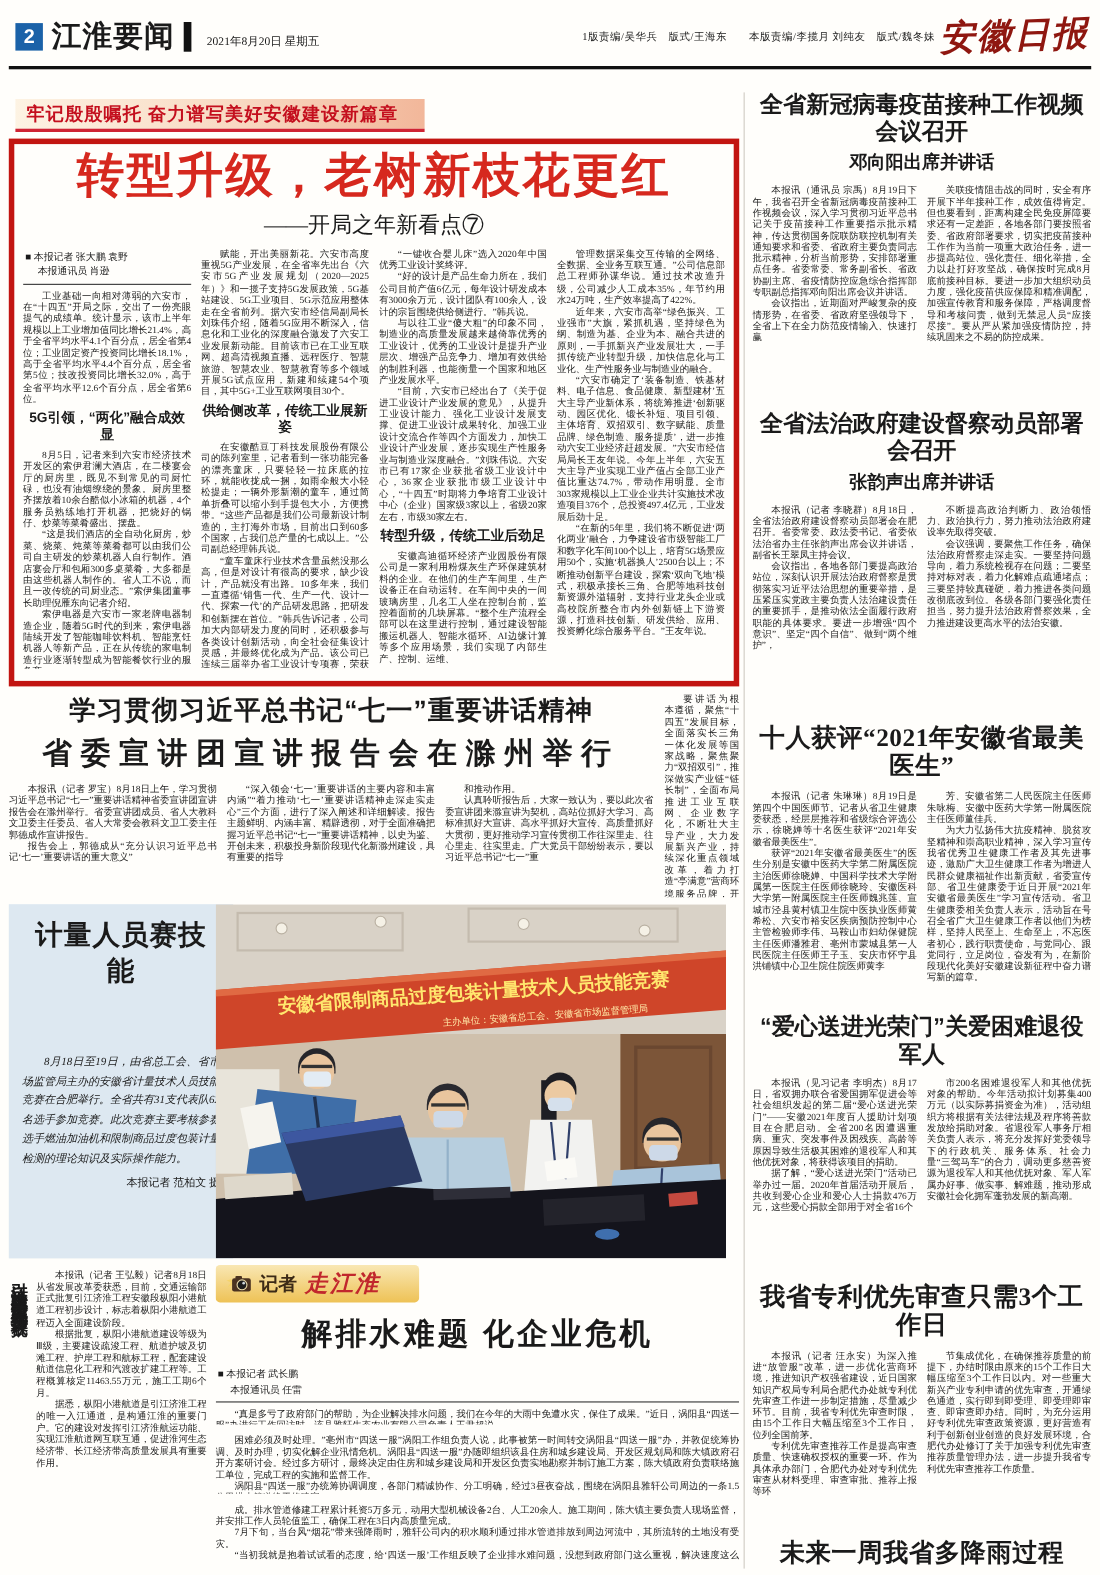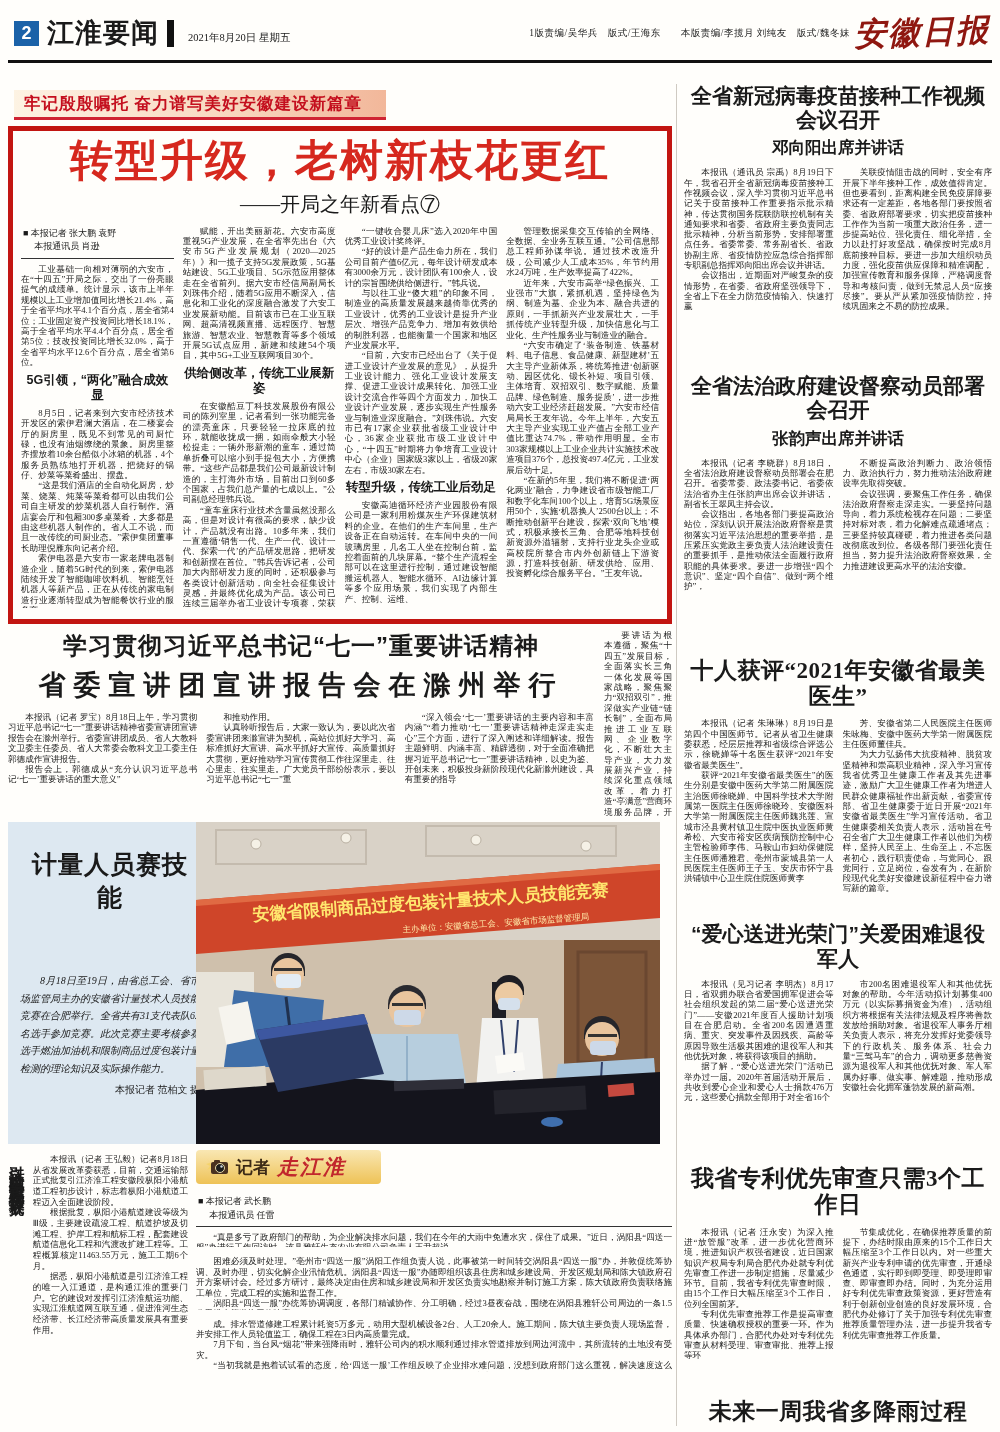--- a/index.html
+++ b/index.html
@@ -40,21 +40,21 @@
   
   .mid{position:absolute;left:8px;top:630px;width:664px;height:186px;display:flex;gap:10px;overflow:hidden;}
   .mid-left{width:586px;}
   .mid-h1{font-family:"Liberation Sans",sans-serif;font-weight:bold;font-size:24px;text-align:center;letter-spacing:1px;}
   .mid-h2{font-weight:bold;font-size:27px;text-align:center;letter-spacing:8px;margin-top:5px;}
   .mid-cols{display:flex;gap:9px;margin-top:9px;height:108px;overflow:hidden;}
   .mid-col{flex:1;font-size:8.6px;line-height:1.21;text-align:justify;overflow:hidden;}
   .mid-side{flex:1;font-size:8.6px;line-height:1.21;text-align:justify;overflow:hidden;}
   
   .caption-block{position:absolute;left:8px;top:822px;width:204px;height:322px;background:#dde8f1;
-       box-sizing:border-box;padding:26px 12px 0;}
+       box-sizing:border-box;padding:11px 12px 0;}
   .caption-title{font-weight:bold;font-size:25px;text-align:center;letter-spacing:1px;}
   .caption-text{font-size:10px;font-style:italic;line-height:1.75;margin-top:58px;text-indent:2em;text-align:justify;}
   .caption-credit{font-size:10px;text-align:right;margin-top:6px;}
   .photo{position:absolute;left:196px;top:822px;width:464px;height:322px;overflow:hidden;}
   
   .canal{position:absolute;left:8px;top:1154px;width:180px;height:272px;display:flex;gap:7px;overflow:hidden;}
   .canal-headline{writing-mode:vertical-rl;font-family:"Liberation Sans",sans-serif;font-weight:bold;
        font-size:15.5px;letter-spacing:2px;line-height:1.15;height:100%;}
   .canal-body{flex:1;font-size:8.6px;line-height:1.24;text-align:justify;overflow:hidden;}
   
@@ -142,25 +142,25 @@
   <div class="mid">
     <div class="mid-left">
       <div class="mid-h1">学习贯彻习近平总书记“七一”重要讲话精神</div>
       <div class="mid-h2">省委宣讲团宣讲报告会在滁州举行</div>
       <div class="mid-cols">
         <div class="mid-col">
             <p class="para">本报讯（记者 罗宝）8月18日上午，学习贯彻习近平总书记“七一”重要讲话精神省委宣讲团宣讲报告会在滁州举行。省委宣讲团成员、省人大教科文卫委主任委员、省人大常委会教科文卫工委主任郭德成作宣讲报告。</p>
             <p class="para">报告会上，郭德成从“充分认识习近平总书记‘七一’重要讲话的重大意义”</p>
           </div>
         <div class="mid-col">
+            <p class="para">“深入领会‘七一’重要讲话的主要内容和丰富内涵”“着力推动‘七一’重要讲话精神走深走实走心”三个方面，进行了深入阐述和详细解读。报告主题鲜明、内涵丰富、精辟透彻，对于全面准确把握习近平总书记“七一”重要讲话精神，以史为鉴、开创未来，积极投身新阶段现代化新滁州建设，具有重要的指导</p>
+          </div>
+        <div class="mid-col">
             <p class="para">和推动作用。</p>
             <p class="para">认真聆听报告后，大家一致认为，要以此次省委宣讲团来滁宣讲为契机，高站位抓好大学习、高标准抓好大宣讲、高水平抓好大宣传、高质量抓好大贯彻，更好推动学习宣传贯彻工作往深里走、往心里走、往实里走。广大党员干部纷纷表示，要以习近平总书记“七一”重</p>
-          </div>
-        <div class="mid-col">
-            <p class="para">“深入领会‘七一’重要讲话的主要内容和丰富内涵”“着力推动‘七一’重要讲话精神走深走实走心”三个方面，进行了深入阐述和详细解读。报告主题鲜明、内涵丰富、精辟透彻，对于全面准确把握习近平总书记“七一”重要讲话精神，以史为鉴、开创未来，积极投身新阶段现代化新滁州建设，具有重要的指导</p>
           </div>
       </div>
     </div>
     <div class="mid-side">
         <p class="para">要讲话为根本遵循，聚焦“十四五”发展目标，全面落实长三角一体化发展等国家战略，聚焦聚力“双招双引”，推深做实产业链“链长制”，全面布局推进工业互联网、企业数字化，不断壮大主导产业，大力发展新兴产业，持续深化重点领域改革，着力打造“亭满意”营商环境服务品牌，开展好“我为群众办实事”实践活动，坚持学党史、抓整改、正作风，在推动高质量发展、保障改善民生、加强党的建设等方面持续用力，奋力把改革发展稳定和党的建设各项事业推向新的更高水平。</p>
       </div>
   </div>
 
   <div class="caption-block">
     <div class="caption-title">计量人员赛技能</div>
@@ -241,20 +241,21 @@
       <svg width="24" height="20" viewBox="0 0 24 20">
         <polygon points="2,2 5,6 1,7 5,9 2,13 7,11 6,16 10,12" fill="#f5d36b"></polygon>
         <rect x="6" y="5" width="17" height="12" rx="2" fill="#4a3220"></rect>
         <rect x="9" y="3" width="6" height="3" rx="1" fill="#4a3220"></rect>
         <circle cx="15" cy="11" r="4.5" fill="#1d1d1d" stroke="#e8d9a8" stroke-width="1"></circle>
         <circle cx="16.5" cy="9.5" r="1.2" fill="#cfd8de"></circle>
       </svg>
       <span class="logo-prefix">记者</span>
       <span class="logo-script">走江淮</span>
     </div>
+    <div class="drain-headline">解排水难题 化企业危机</div>
     <div class="drain-cols">
       <div class="col">
         <div class="byline">
           <div>■ 本报记者 武长鹏</div>
           <div>　 本报通讯员 任雷</div>
         </div>
         <div>
             <p class="para">“真是多亏了政府部门的帮助，为企业解决排水问题，我们在今年的大雨中免遭水灾，保住了成果。”近日，涡阳县“四送一服”办进行工作回访时，该县雅轩生态农业有限公司负责人王尹超说。</p>
             <p class="para">涡阳县雅轩生态农业有限公司位于该县陈大镇。今年7月初，亳州市“四送一服”涡阳工作组在走访该企业时获悉，去年7月，公司因排水管网不通、排水不及时，导致40余亩草莓受灾，损失近30万元。</p>
             <p class="para">“当时雨季在即，时间紧迫，企业的</p>

